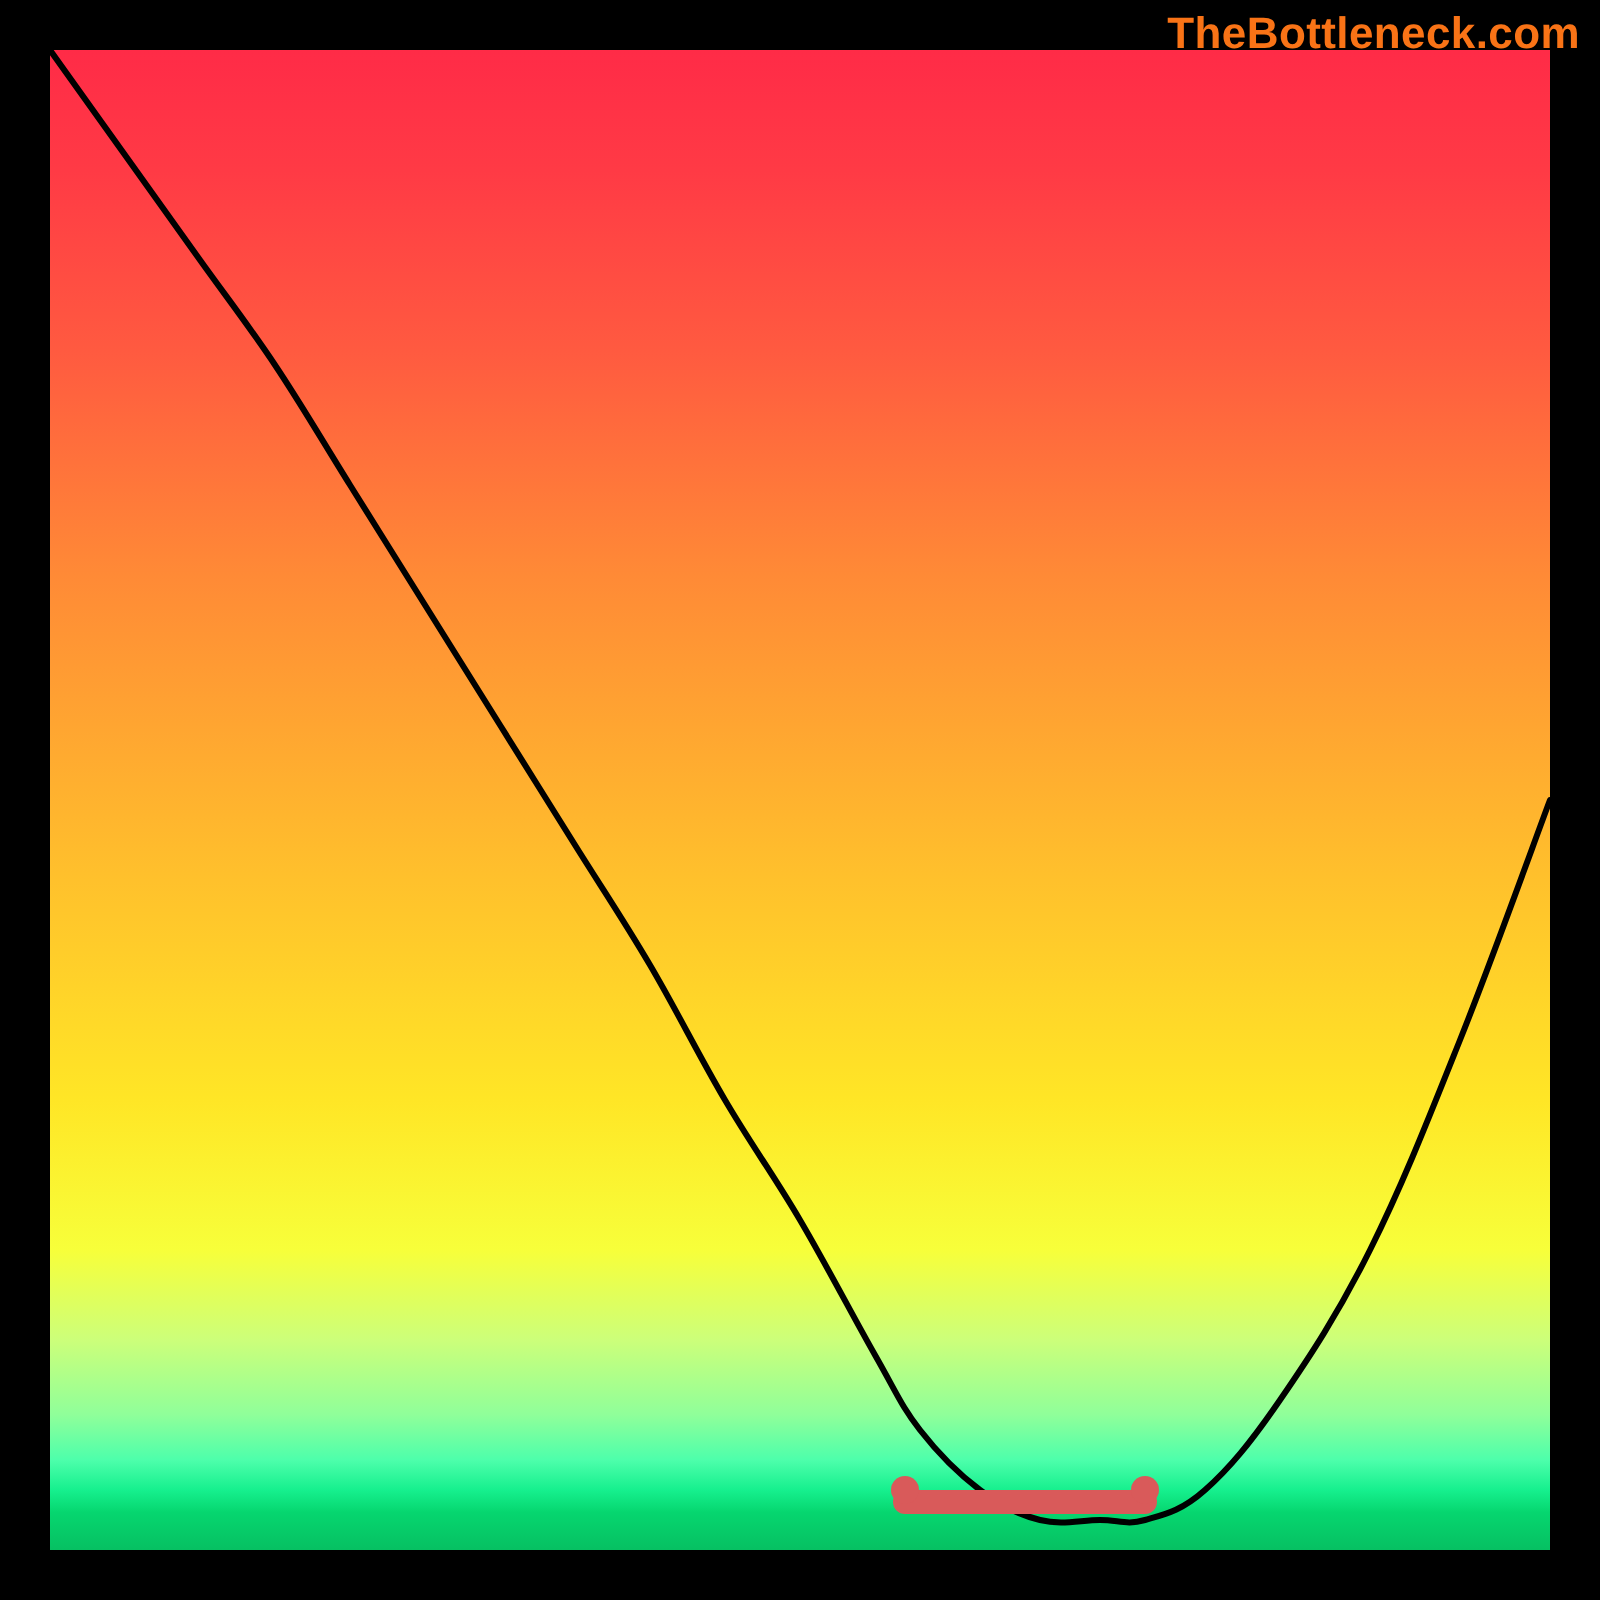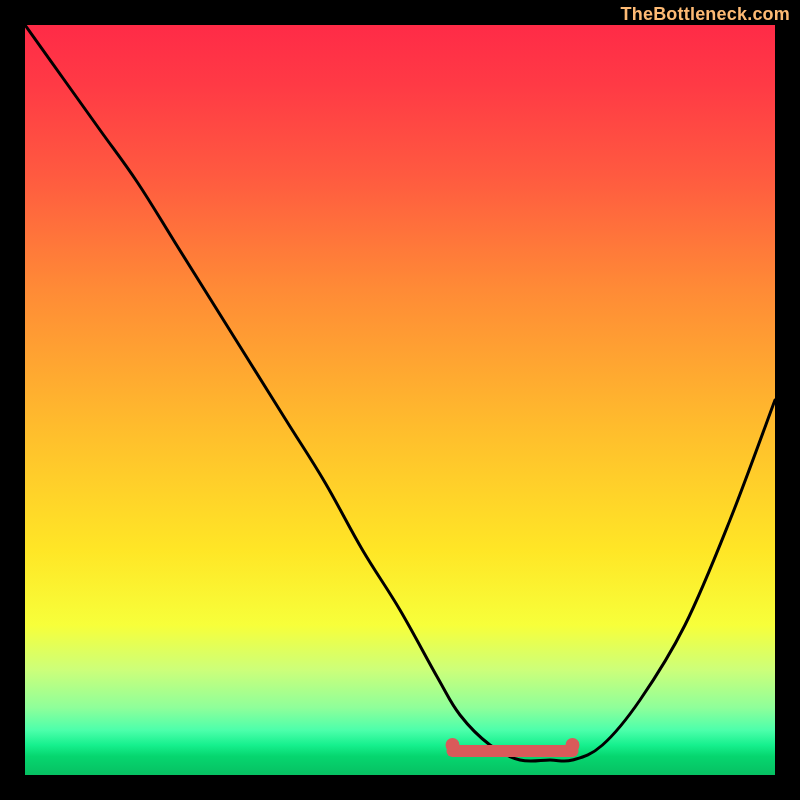--- a/index.html
+++ b/index.html
@@ -14,22 +14,22 @@
   .frame {
     position: absolute;
     left: 0; top: 0;
     width: 800px; height: 800px;
     background: #000;
   }
   .watermark {
     position: absolute;
     top: 4px;
     right: 10px;
-    color: #fdba74;
-    font-size: 18px;
+    color: #f97316;
+    font-size: 22px;
     font-weight: 600;
     letter-spacing: 0.2px;
     z-index: 5;
   }
   .plot-area {
     position: absolute;
     left: 25px;
     top: 25px;
     width: 750px;
     height: 750px;

